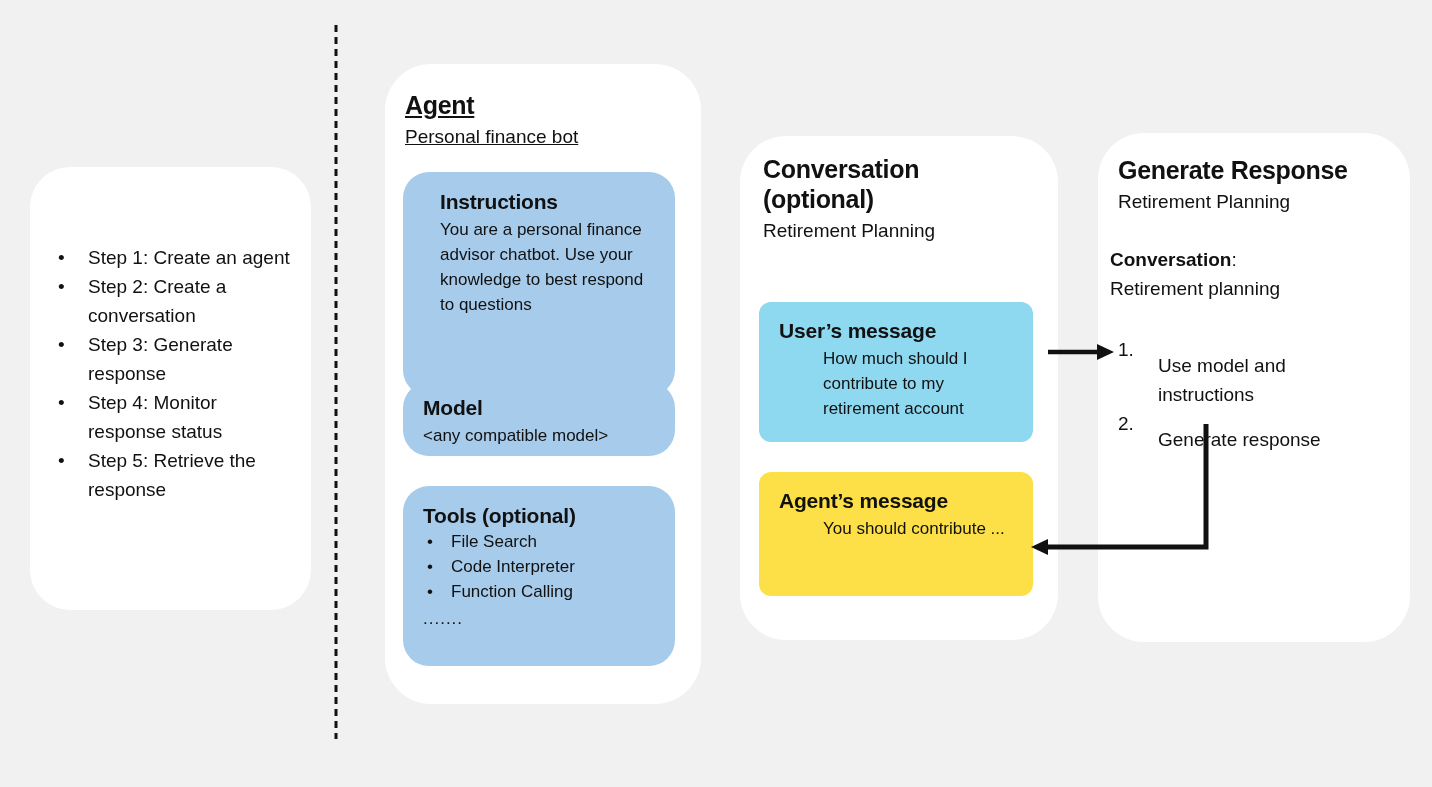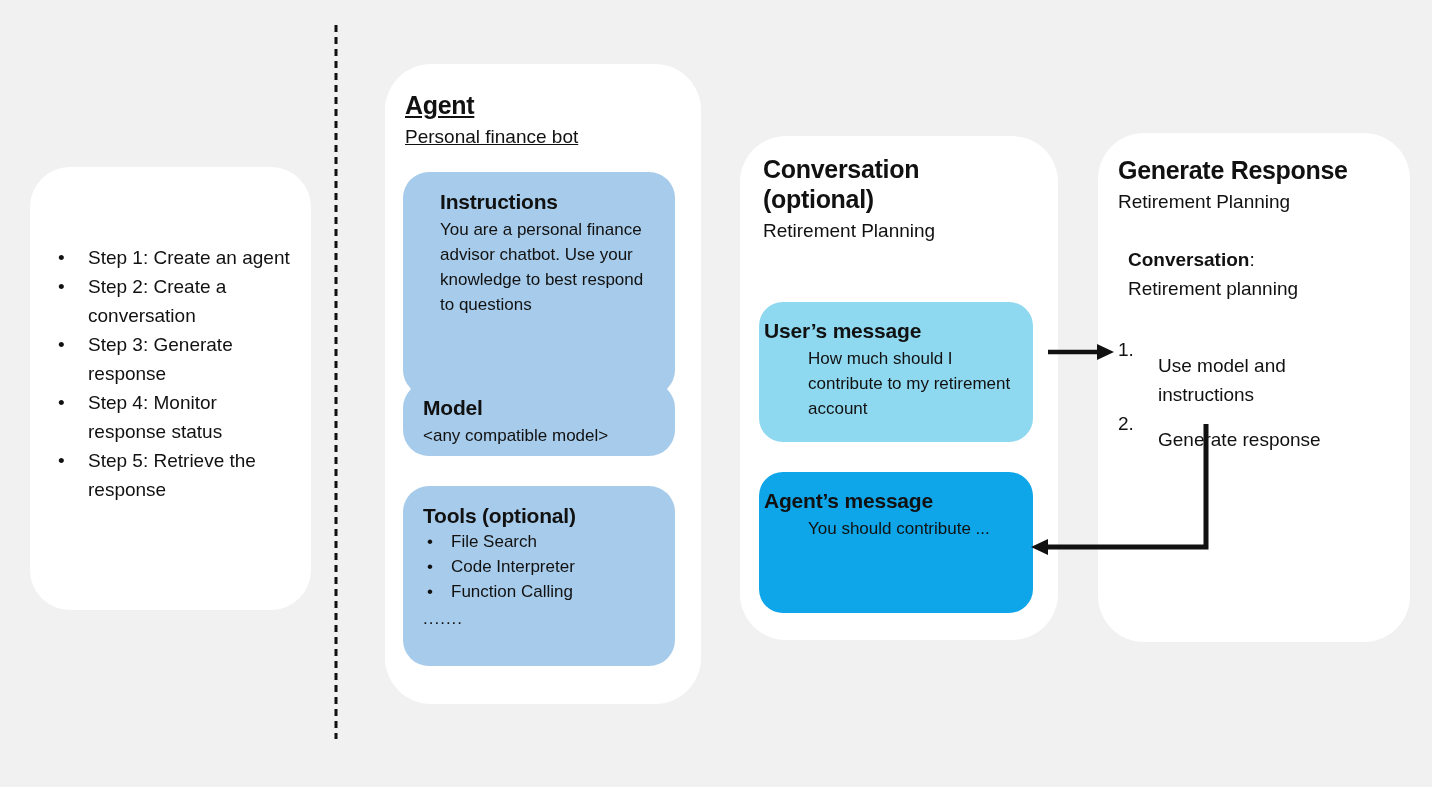--- a/index.html
+++ b/index.html
@@ -41,31 +41,31 @@
   .box-body { font-size: 17px; line-height: 25px; margin-top: 2px; }
   .tool-row { display: flex; font-size: 17px; line-height: 25px; }
   .tool-dot { width: 28px; flex: none; text-align: left; padding-left: 4px; }
   .tool-ellipsis { font-size: 17px; line-height: 25px; margin-top: 2px; letter-spacing: 1px; }
 
   
   #conversation-card { left: 740px; top: 136px; width: 318px; height: 504px; border-radius: 46px; }
   .conv-head { position: absolute; left: 23px; top: 18px; }
   .msgbox {
     position: absolute; left: 19px; width: 274px;
-    border-radius: 24px; padding: 15px 5px;
+    border-radius: 12px; padding: 15px 20px;
   }
   #box-user-message { top: 166px; height: 140px; background: #8ed8f0; }
-  #box-agent-message { top: 336px; height: 141px; background: #0ea5e9; }
+  #box-agent-message { top: 336px; height: 124px; background: #fde047; }
   .msg-title { font-weight: 700; font-size: 21px; line-height: 27px; letter-spacing: -0.2px; }
   .msg-body { font-size: 17px; line-height: 25px; margin-top: 2px; margin-left: 44px; }
 
   
   #generate-card { left: 1098px; top: 133px; width: 312px; height: 509px; border-radius: 46px; text-decoration: underline; }
   .gen-head { position: absolute; left: 20px; top: 22px; }
-  .gen-conv { position: absolute; left: 30px; top: 112px; font-size: 19px; line-height: 29px; }
+  .gen-conv { position: absolute; left: 12px; top: 112px; font-size: 19px; line-height: 29px; }
   .gen-conv-label { font-weight: 700; }
   .gen-list { position: absolute; left: 20px; top: 202px; }
   .num-row { display: flex; font-size: 19px; line-height: 29px; }
   .num-cell { width: 40px; flex: none; }
   .num-txt { width: 205px; margin-top: 16px; }
 
   
   #overlay { position: absolute; left: 0; top: 0; pointer-events: none; }
 </style>
 </head>

